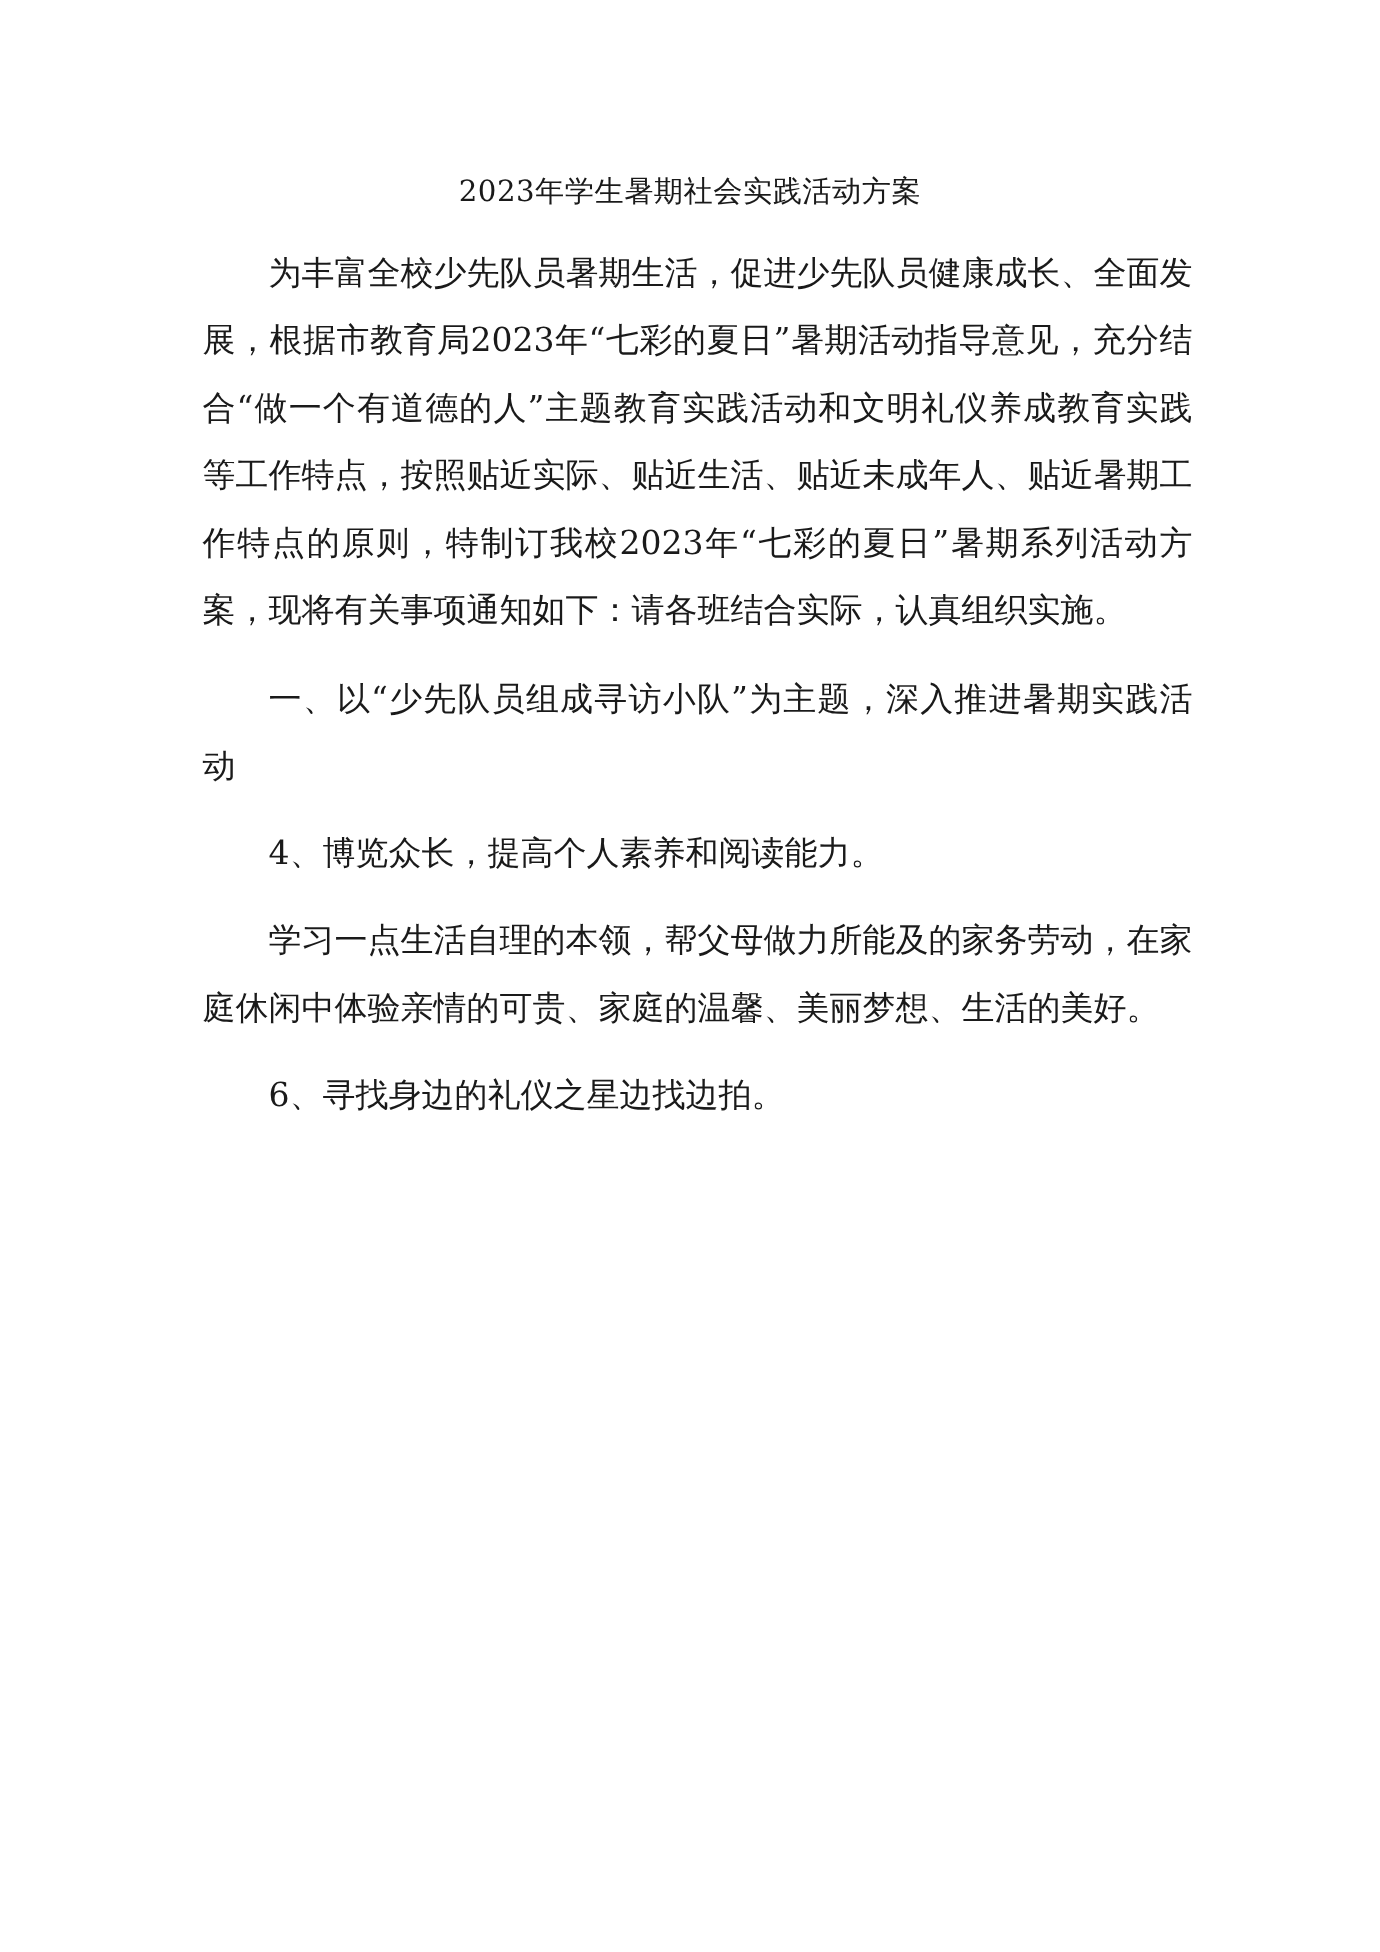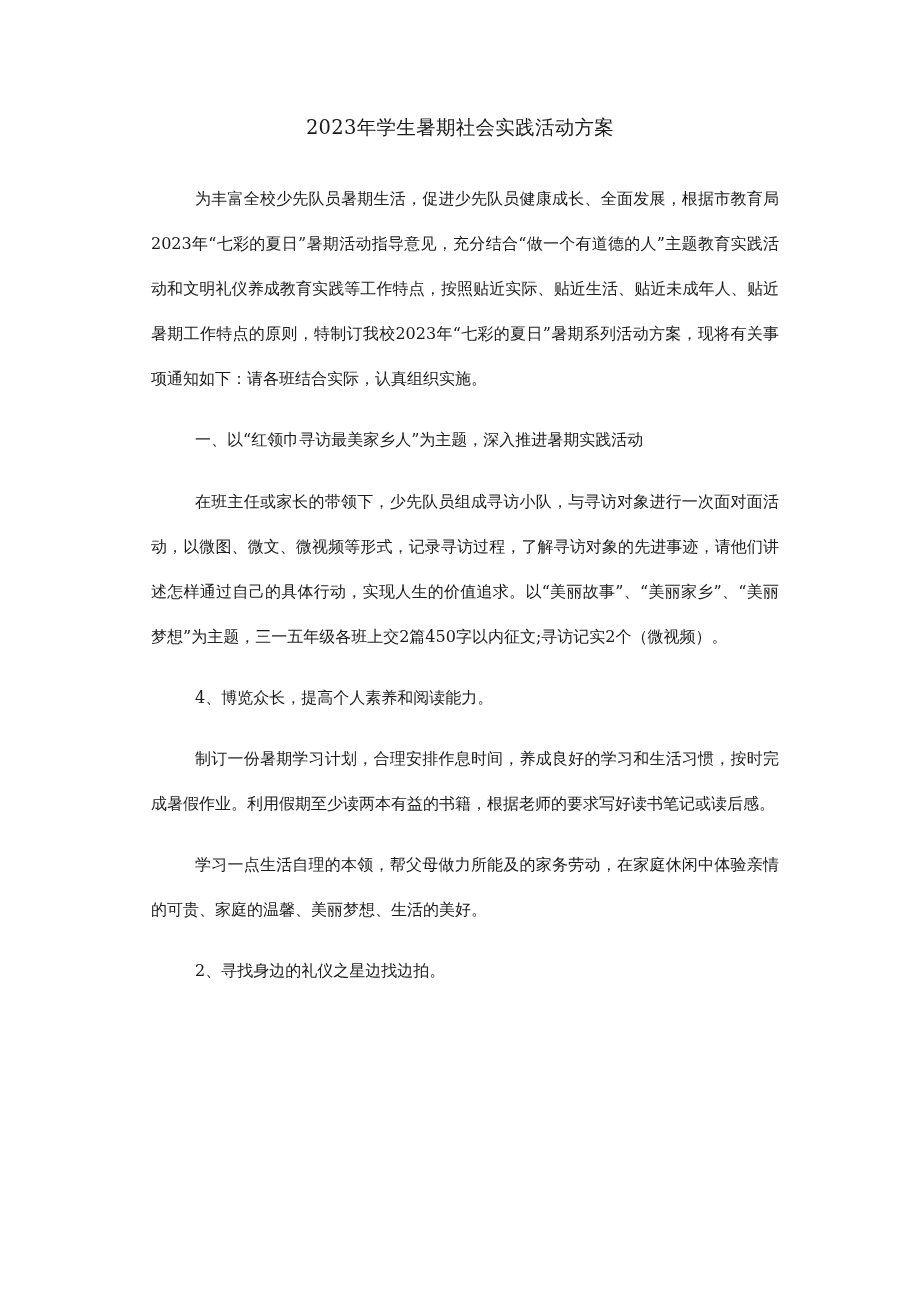--- a/index.html
+++ b/index.html
@@ -2,32 +2,30 @@
 <html><head>
 <meta charset="utf-8">
 <style>
   html, body { margin:0; padding:0; background:#ffffff; }
   body { width:920px; height:1301px; position:relative; overflow:hidden;
          font-family:"DejaVu Serif","Liberation Serif",serif; color:#1a1a1a; }
   .page { position:absolute; left:0; top:0; width:796px; height:1301px; }
   .title { position:absolute; top:114px; left:0; width:920px; text-align:center;
            font-size:19.5px; line-height:28px; letter-spacing:0.3px; }
   .body { position:absolute; left:135px; width:660px; top:160px; }
-  .para { font-size:16px; line-height:45.1px; text-align:justify;
-          text-justify:inter-character; margin:16px; }
+  .para { font-size:22px; line-height:45.1px; text-align:justify;
+          text-justify:inter-character; margin:0; }
   .para.indent { text-indent:44px; }
   .para.gap { margin-top:13px; }
 </style>
 </head>
 <body>
 
 <div class="page">
   <div class="title">2023年学生暑期社会实践活动方案</div>
   <div class="body">
     <p class="para indent">为丰富全校少先队员暑期生活，促进少先队员健康成长、全面发展，根据市教育局2023年“七彩的夏日”暑期活动指导意见，充分结合“做一个有道德的人”主题教育实践活动和文明礼仪养成教育实践等工作特点，按照贴近实际、贴近生活、贴近未成年人、贴近暑期工作特点的原则，特制订我校2023年“七彩的夏日”暑期系列活动方案，现将有关事项通知如下：请各班结合实际，认真组织实施。</p>
-    <p class="para indent gap">一、以“红领巾寻访最美家乡人”为主题，深入推进暑期实践活动</p>
-    <p class="para indent gap">在班主任或家长的带领下，少先队员组成寻访小队，与寻访对象进行一次面对面活动，以微图、微文、微视频等形式，记录寻访过程，了解寻访对象的先进事迹，请他们讲述怎样通过自己的具体行动，实现人生的价值追求。以“美丽故事”、“美丽家乡”、“美丽梦想”为主题，三一五年级各班上交2篇450字以内征文;寻访记实2个（微视频）。</p>
+    <p class="para indent gap">一、以“少先队员组成寻访小队”为主题，深入推进暑期实践活动</p>
     <p class="para indent gap">4、博览众长，提高个人素养和阅读能力。</p>
-    <p class="para indent gap">制订一份暑期学习计划，合理安排作息时间，养成良好的学习和生活习惯，按时完成暑假作业。利用假期至少读两本有益的书籍，根据老师的要求写好读书笔记或读后感。</p>
     <p class="para indent gap">学习一点生活自理的本领，帮父母做力所能及的家务劳动，在家庭休闲中体验亲情的可贵、家庭的温馨、美丽梦想、生活的美好。</p>
-    <p class="para indent gap">2、寻找身边的礼仪之星边找边拍。</p>
+    <p class="para indent gap">6、寻找身边的礼仪之星边找边拍。</p>
   </div>
 </div>
 
 </body></html>

